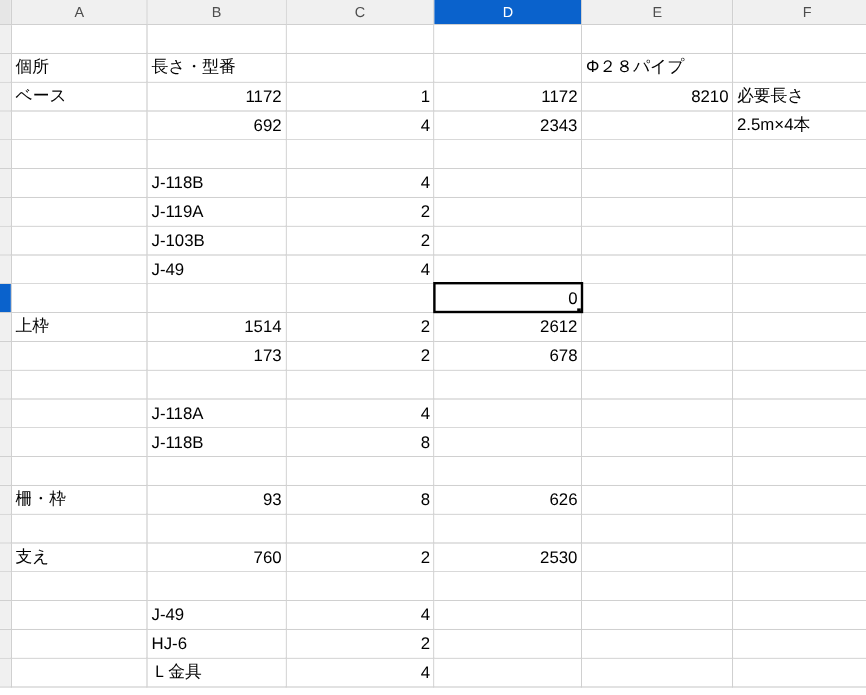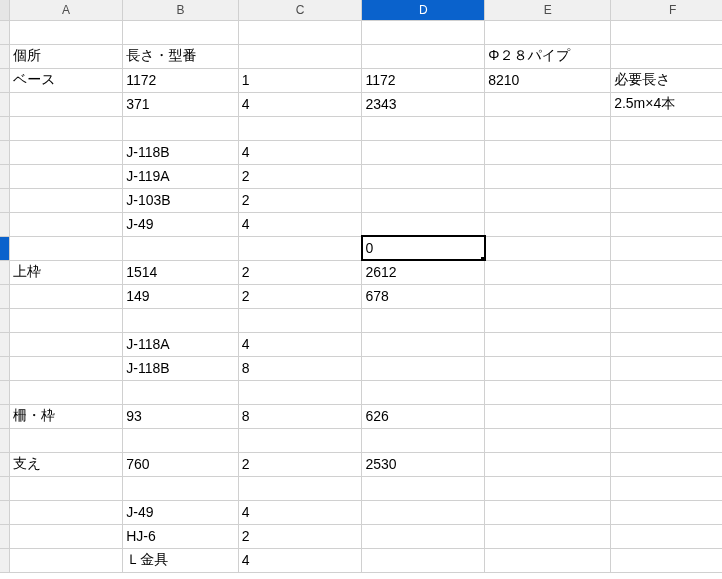--- a/index.html
+++ b/index.html
@@ -57,21 +57,21 @@
   }
   th.colhead.sel {
     background: #0a62cc;
     color: #fff;
   }
   th.rowhead.sel {
     background: #0a62cc;
     color: #fff;
   }
   td.txt { text-align: left; }
-  td.num { text-align: left; }
+  td.num { text-align: right; }
   td.active {
     outline: 2px solid #000;
     outline-offset: -1px;
     z-index: 5;
   }
   td.active::after {
     content: "";
     position: absolute;
     right: -3px;
     bottom: -3px;
@@ -136,21 +136,21 @@
           <td class="txt">ベース</td>
           <td class="num">1172</td>
           <td class="num">1</td>
           <td class="num">1172</td>
           <td class="num">8210</td>
           <td class="txt">必要長さ</td>
         </tr>
         <tr>
           <th class="rowhead"></th>
           <td></td>
-          <td class="num">371</td>
+          <td class="num">692</td>
           <td class="num">4</td>
           <td class="num">2343</td>
           <td></td>
           <td class="txt">2.5m×4本</td>
         </tr>
         <tr>
           <th class="rowhead"></th>
           <td></td>
           <td></td>
           <td></td>
@@ -208,21 +208,21 @@
           <td class="txt">上枠</td>
           <td class="num">1514</td>
           <td class="num">2</td>
           <td class="num">2612</td>
           <td></td>
           <td></td>
         </tr>
         <tr>
           <th class="rowhead"></th>
           <td></td>
-          <td class="num">149</td>
+          <td class="num">173</td>
           <td class="num">2</td>
           <td class="num">678</td>
           <td></td>
           <td></td>
         </tr>
         <tr>
           <th class="rowhead"></th>
           <td></td>
           <td></td>
           <td></td>

